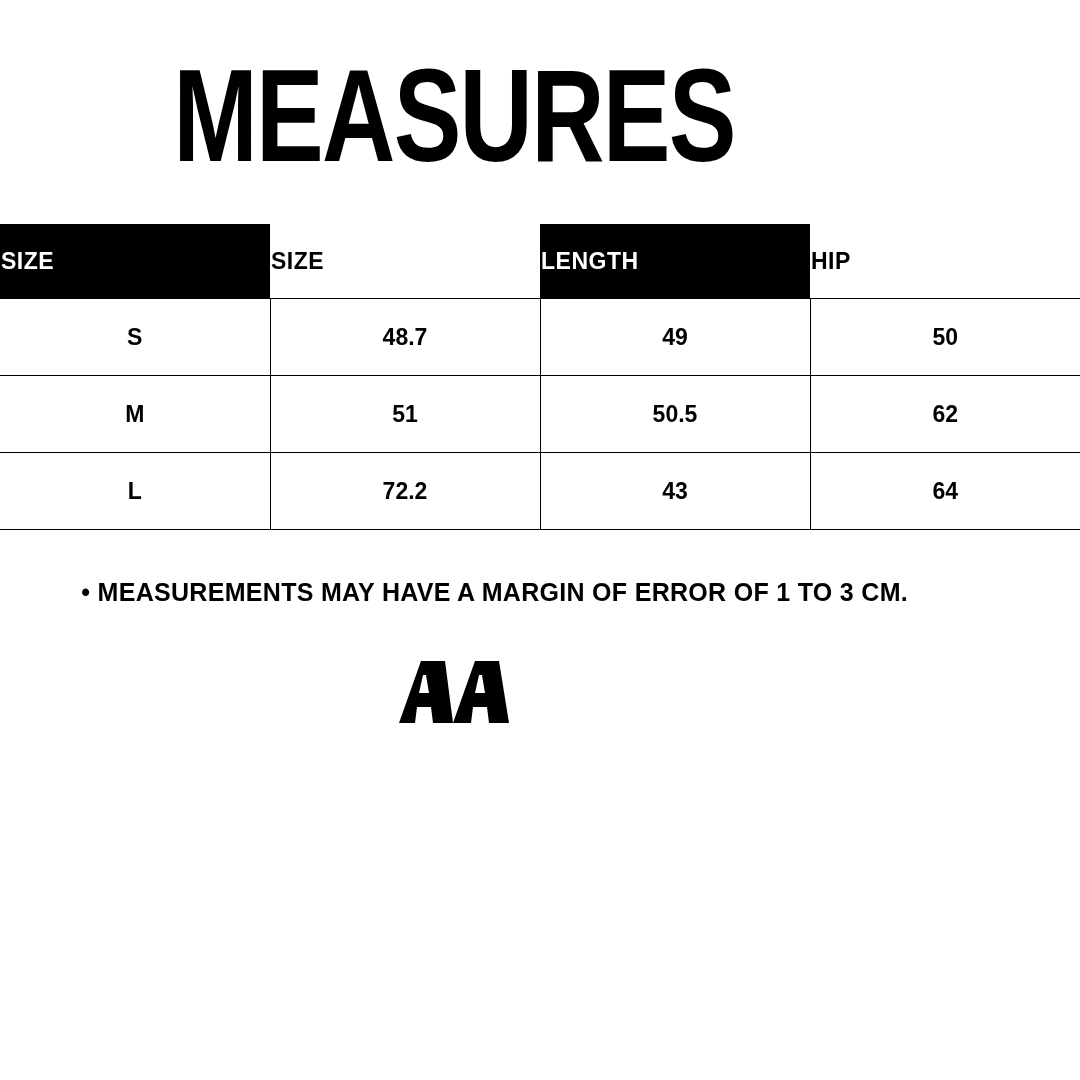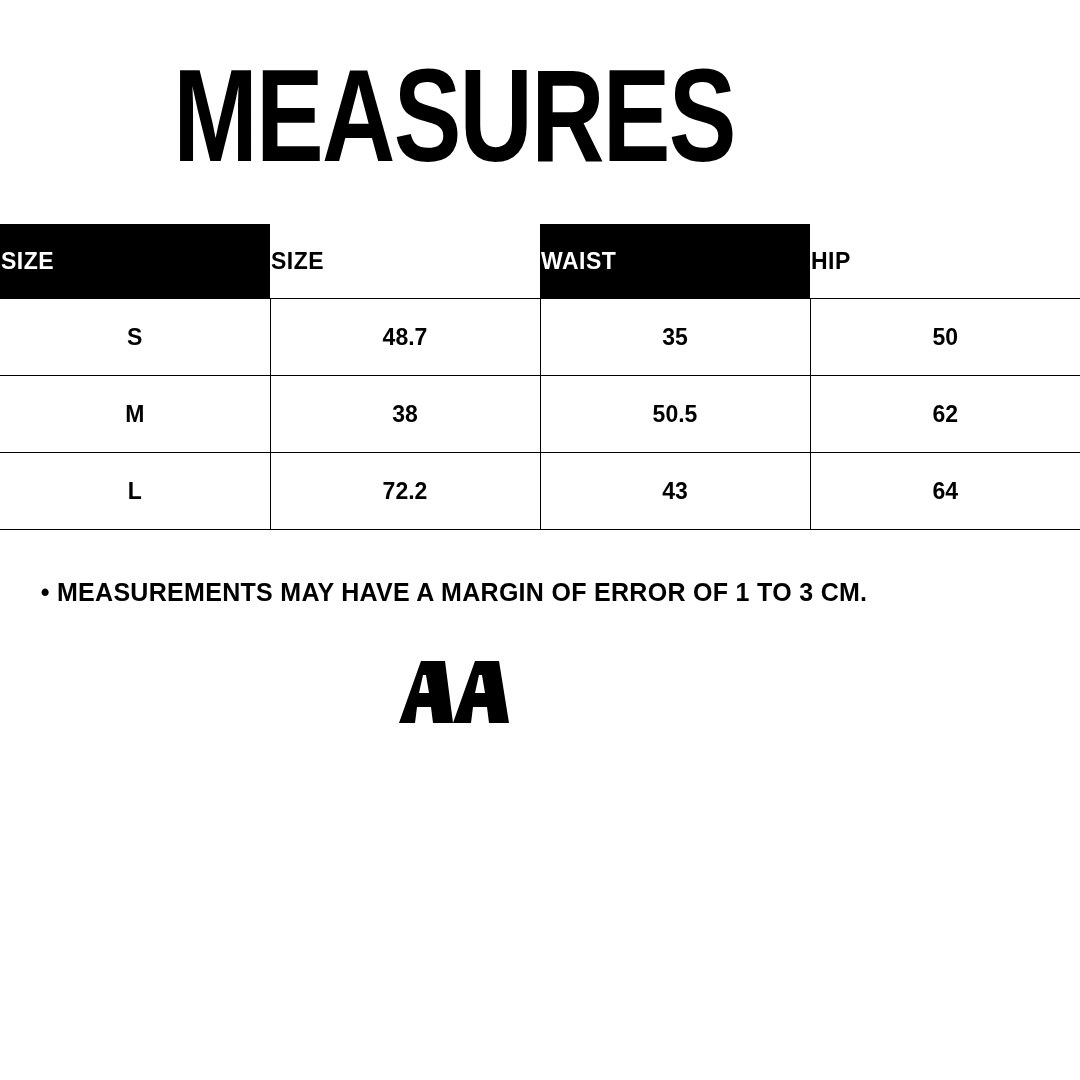--- a/index.html
+++ b/index.html
@@ -91,21 +91,21 @@
 
   table.size-table tbody tr:not(:last-child) td {
     border-bottom: none;
   }
   table.size-table tbody tr:not(:first-child) td {
     border-top: 1.5px solid #000000;
   }
 
   .note {
     margin-top: 48px;
-    text-align: center;
+    text-align: right;
     font-size: 25px;
     font-weight: bold;
     letter-spacing: 0.3px;
     color: #000000;
   }
 
   .logo-wrap {
     margin-top: 54px;
     display: flex;
     justify-content: center;
@@ -126,34 +126,34 @@
       <colgroup>
         <col class="c1">
           <col class="c2">
           <col class="c3">
           <col class="c4">
       </colgroup>
       <thead>
         <tr>
           <th class="dark">SIZE</th>
           <th>SIZE</th>
-          <th class="dark">WAIST</th>
+          <th class="dark">LENGTH</th>
           <th>HIP</th>
         </tr>
       </thead>
       <tbody>
         <tr>
           <td class="sep-right">S</td>
           <td>48.7</td>
-          <td class="sep-left sep-right">35</td>
+          <td class="sep-left sep-right">49</td>
           <td>50</td>
         </tr>
         <tr>
           <td class="sep-right">M</td>
-          <td>38</td>
+          <td>51</td>
           <td class="sep-left sep-right">50.5</td>
           <td>62</td>
         </tr>
         <tr>
           <td class="sep-right">L</td>
           <td>72.2</td>
           <td class="sep-left sep-right">43</td>
           <td>64</td>
         </tr>
       </tbody>

